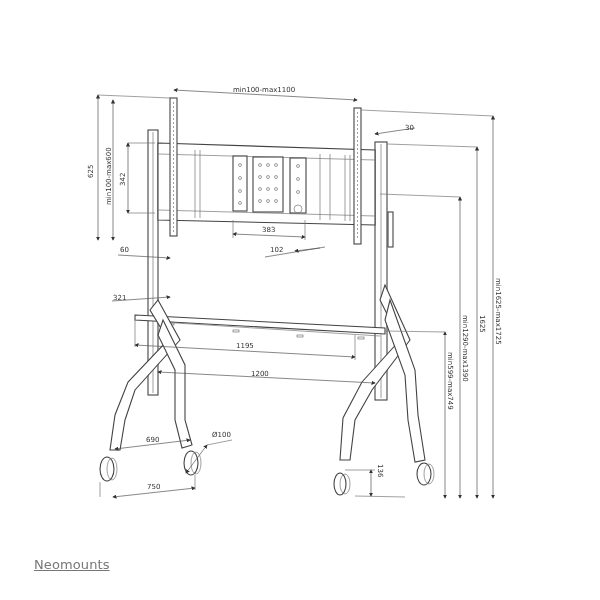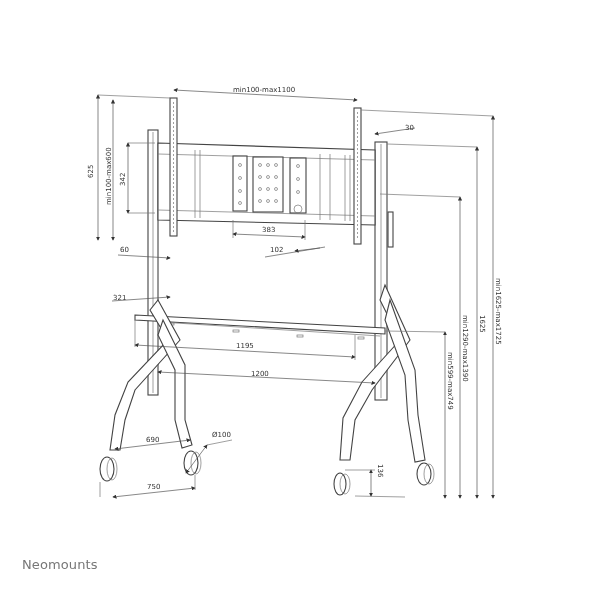--- a/index.html
+++ b/index.html
@@ -2,21 +2,21 @@
 <html><head>
   <meta charset="utf-8">
   <style>
     html, body { margin: 0; padding: 0; background: #ffffff; }
     body { width: 600px; height: 600px; position: relative; overflow: hidden; font-family: "DejaVu Sans", sans-serif; }
     svg { position: absolute; left: 0; top: 0; }
     .thin { stroke: #777; stroke-width: 0.7; fill: none; }
     .frame { stroke: #444; stroke-width: 1.1; fill: #fff; }
     .dim { stroke: #555; stroke-width: 0.7; fill: none; }
     .lbl { font-size: 7px; fill: #333; font-family: "DejaVu Sans", sans-serif; }
-    .brand { position: absolute; left: 22px; top: 557px; font-size: 13px; color: #777; font-family: "DejaVu Sans", sans-serif; letter-spacing: 0.1px; }
+    .brand { position: absolute; left: 34px; top: 557px; font-size: 13px; color: #777; font-family: "DejaVu Sans", sans-serif; letter-spacing: 0.1px; text-decoration: underline; }
   </style>
 </head>
 <body>
 
 <svg width="600" height="600" viewBox="0 0 600 600">
   <defs>
     <marker id="arr" markerWidth="6" markerHeight="6" refX="5" refY="3" orient="auto">
       <path d="M0,0 L6,3 L0,6 Z" fill="#333"></path>
     </marker>
     <marker id="arrs" markerWidth="6" markerHeight="6" refX="1" refY="3" orient="auto">

